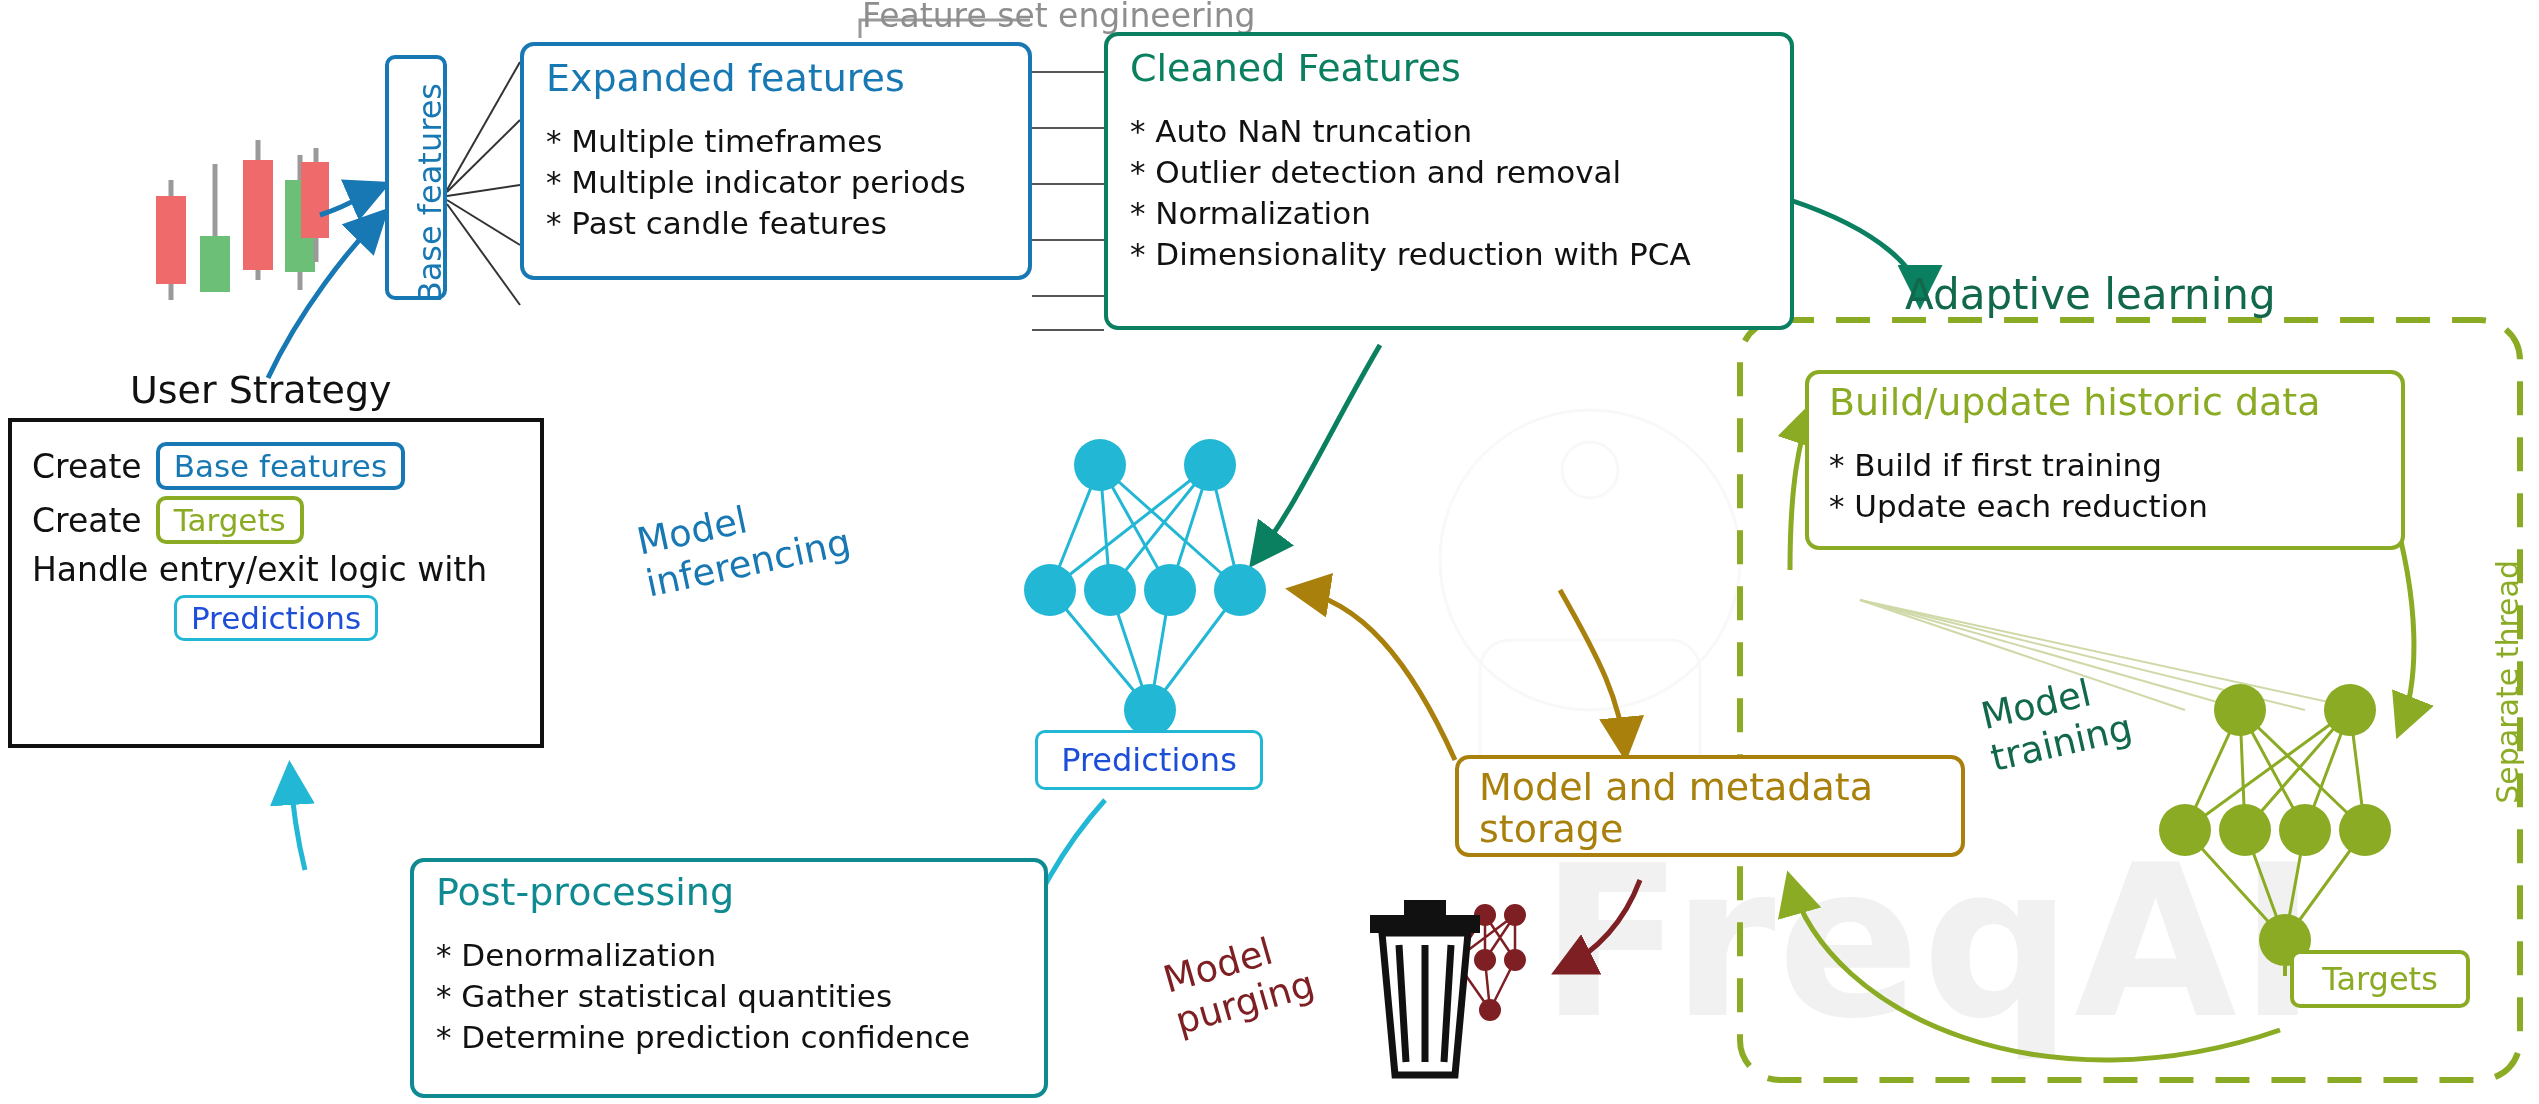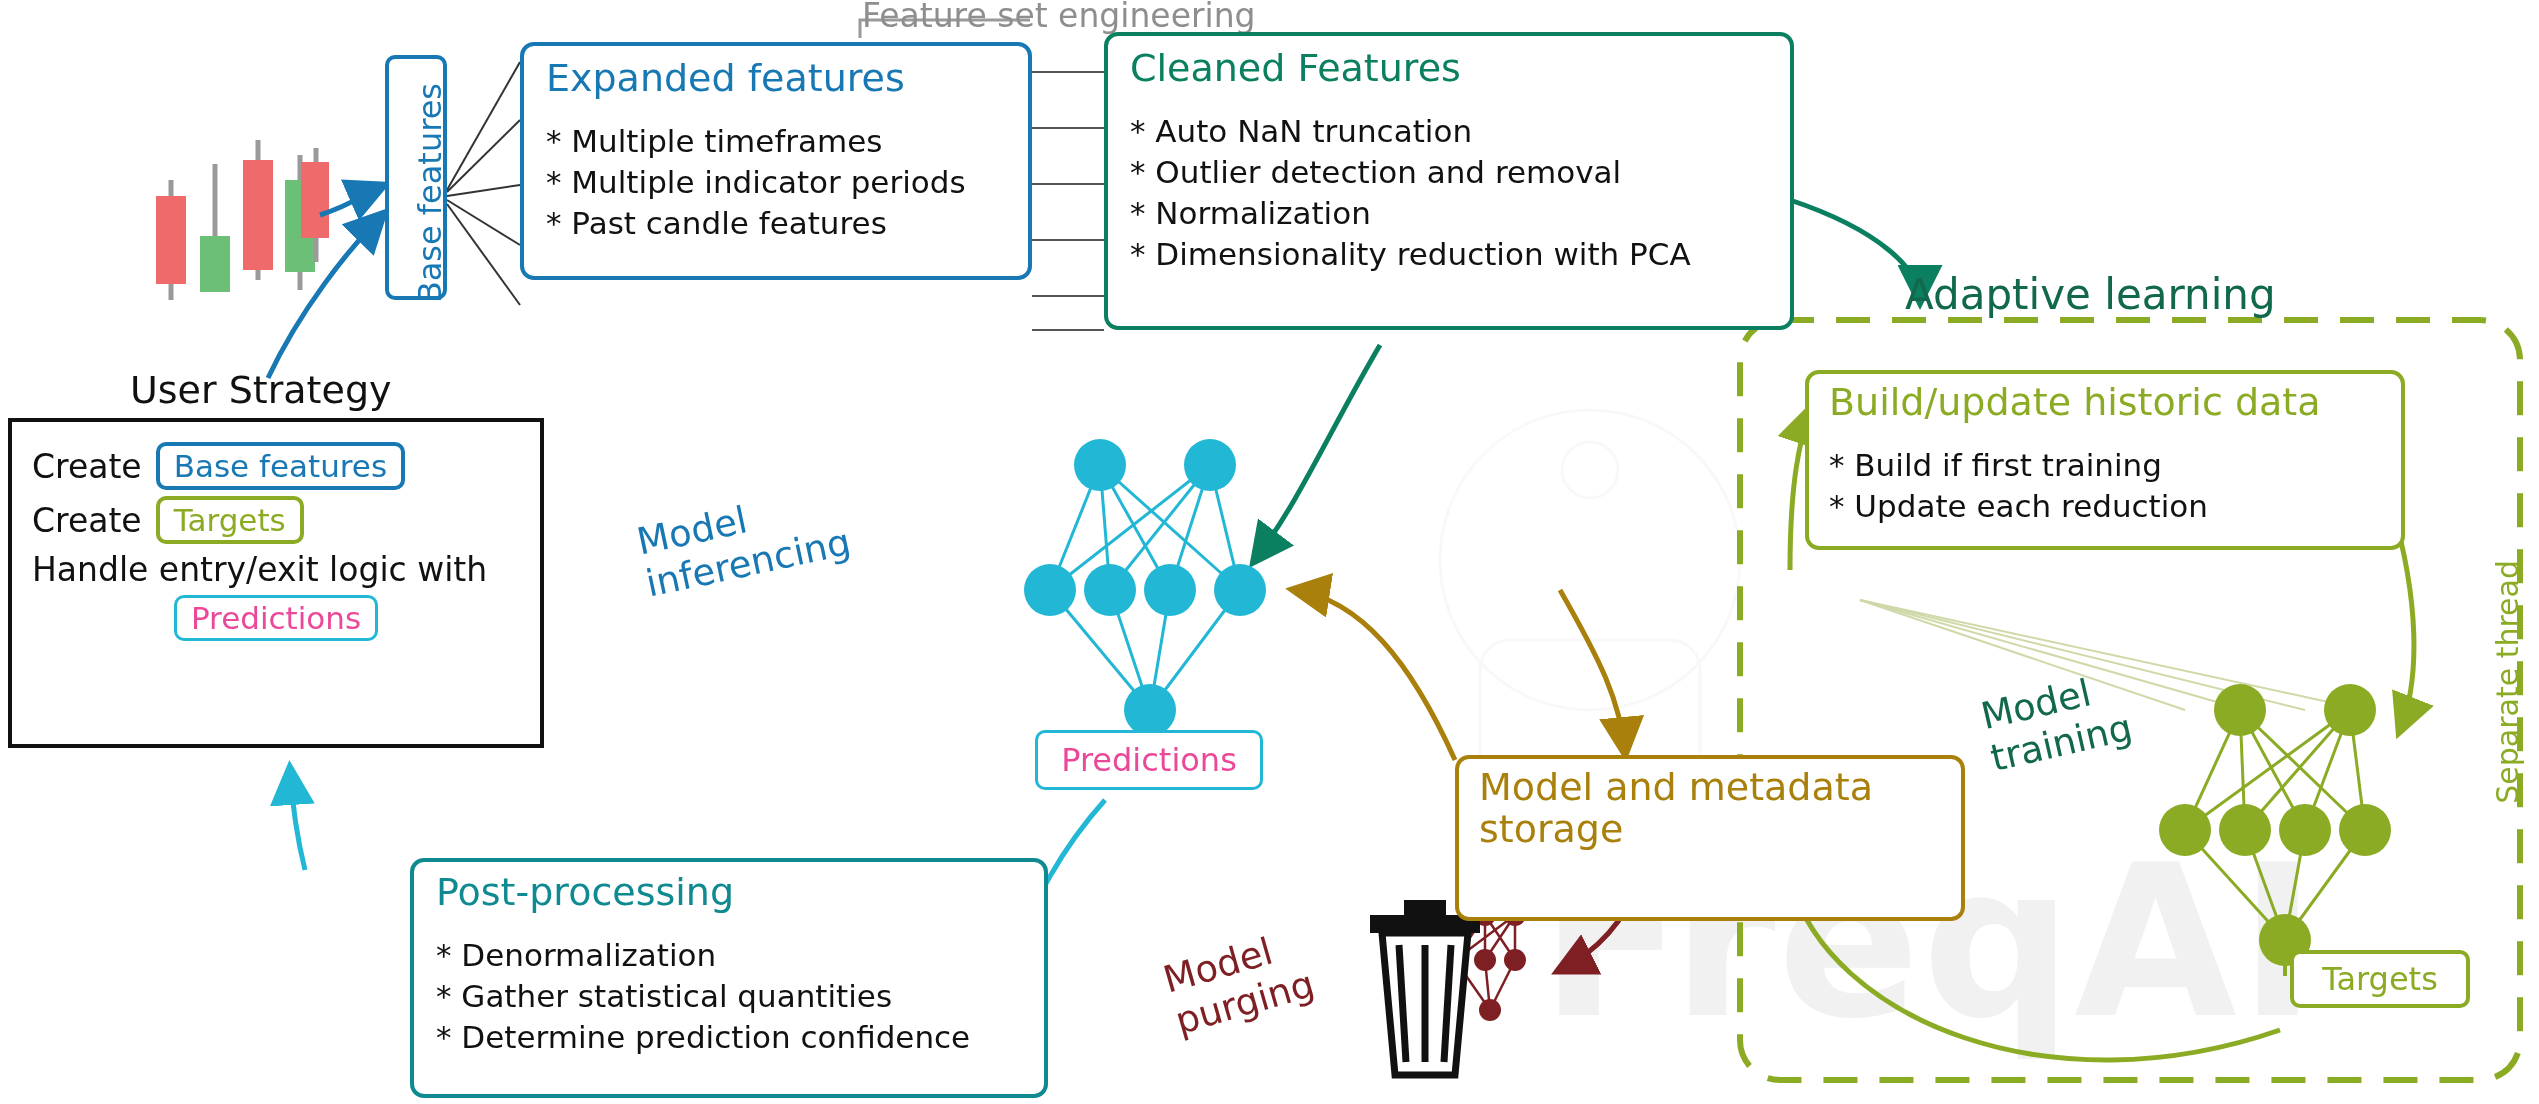--- a/index.html
+++ b/index.html
@@ -13,21 +13,21 @@
   .title{font-size:38px;line-height:1.1;}
   .item{font-size:31px;line-height:1.33;white-space:nowrap;}
   .items{margin-top:21px;}
 
   .blue{color:#1878b4;}
   .bd-blue{border:4px solid #1878b4;}
   .green{color:#0a8060;}
   .bd-green{border:4px solid #0a8060;}
   .teal{color:#0f8a91;}
   .bd-teal{border:4px solid #0f8a91;}
-  .cyan{color:#ec4899;}
+  .cyan{color:#1d4ed8;}
   .bd-cyan{border:3px solid #22b7d4;}
   .olive{color:#8aab23;}
   .bd-olive{border:4px solid #8aab23;}
   .gold{color:#a8800b;}
   .bd-gold{border:4px solid #a8800b;}
   .black{color:#111;}
   .bd-black{border:4px solid #111;}
   .grey{color:#8e8e8e;}
   .dkgreen{color:#11684a;}
   .maroon{color:#7e1f23;}
@@ -281,21 +281,21 @@
       <div class="item black">* Gather statistical quantities</div>
       <div class="item black">* Determine prediction confidence</div>
     </div>
   </div>
 
   <div class="rot-label maroon" style="left:1168px;top:940px;transform:rotate(-16deg);">
     <div>Model</div>
     <div>purging</div>
   </div>
 
-  <div class="box rounded bd-gold" style="left:1455px;top:755px;width:510px;height:166px;padding:8px 20px;">
+  <div class="box rounded bd-gold" style="left:1455px;top:755px;width:510px;height:102px;padding:8px 20px;">
     <div class="title gold">Model and metadata</div>
     <div class="title gold">storage</div>
   </div>
 
   <div class="plain-label dkgreen" style="left:1905px;top:270px;font-size:42px;">Adaptive learning</div>
 
   <div class="box rounded bd-olive" style="left:1805px;top:370px;width:600px;height:180px;padding:8px 20px;">
     <div class="title olive">Build/update historic data</div>
     <div class="items">
       <div class="item black">* Build if first training</div>

